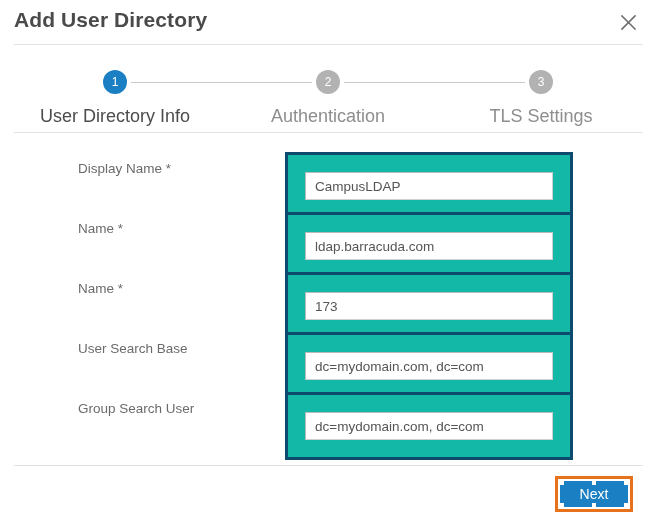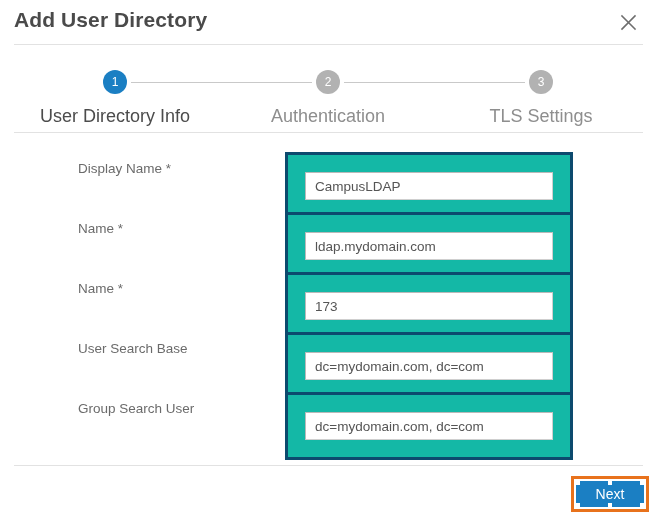--- a/index.html
+++ b/index.html
@@ -143,21 +143,21 @@
   }
 
   
   .footer {
     position: absolute;
     left: 0; top: 465px;
     width: 657px; height: 49px;
   }
   .next-wrap {
     position: absolute;
-    right: 8px; top: 11px;
+    right: 24px; top: 11px;
     padding: 2px;
     border: 3px solid #e8721c;
     background: #ffffff;
   }
   .next-btn {
     position: relative;
     width: 68px;
     height: 26px;
     background: #1b7fc3;
     color: #ffffff;
@@ -221,21 +221,21 @@
     <div class="form-row">
       <div class="field-label">Display Name *</div>
       <div class="input-wrap">
         <div class="input-box">CampusLDAP</div>
       </div>
     </div>
 
     <div class="form-row">
       <div class="field-label">Name *</div>
       <div class="input-wrap">
-        <div class="input-box">ldap.mydomain.com</div>
+        <div class="input-box">ldap.barracuda.com</div>
       </div>
     </div>
 
     <div class="form-row">
       <div class="field-label">Name *</div>
       <div class="input-wrap">
         <div class="input-box">173</div>
       </div>
     </div>
 

